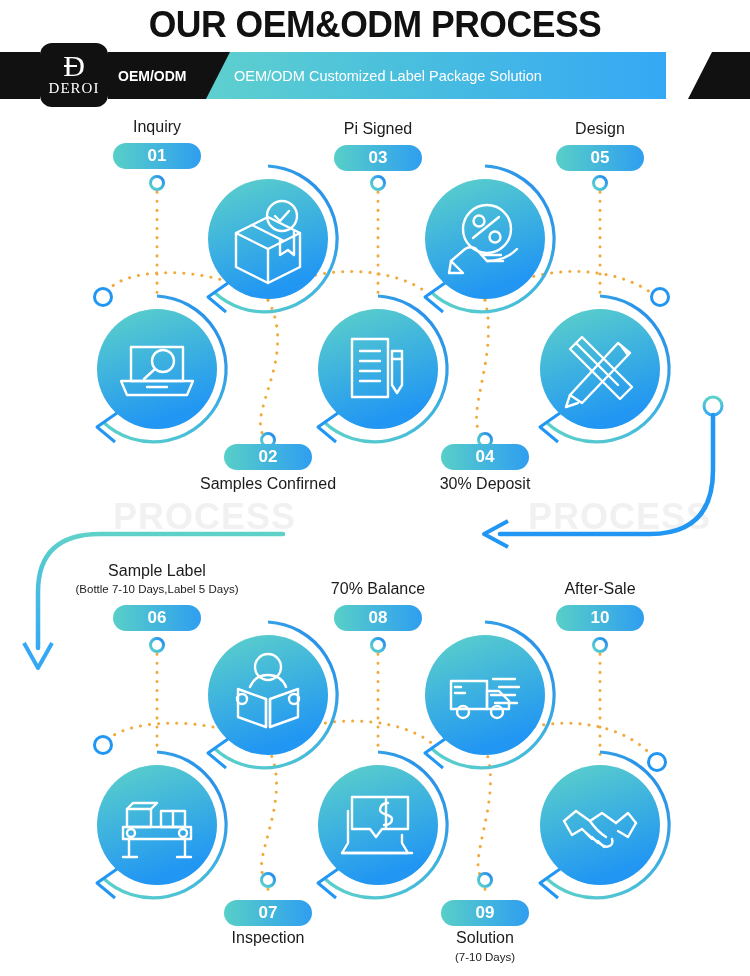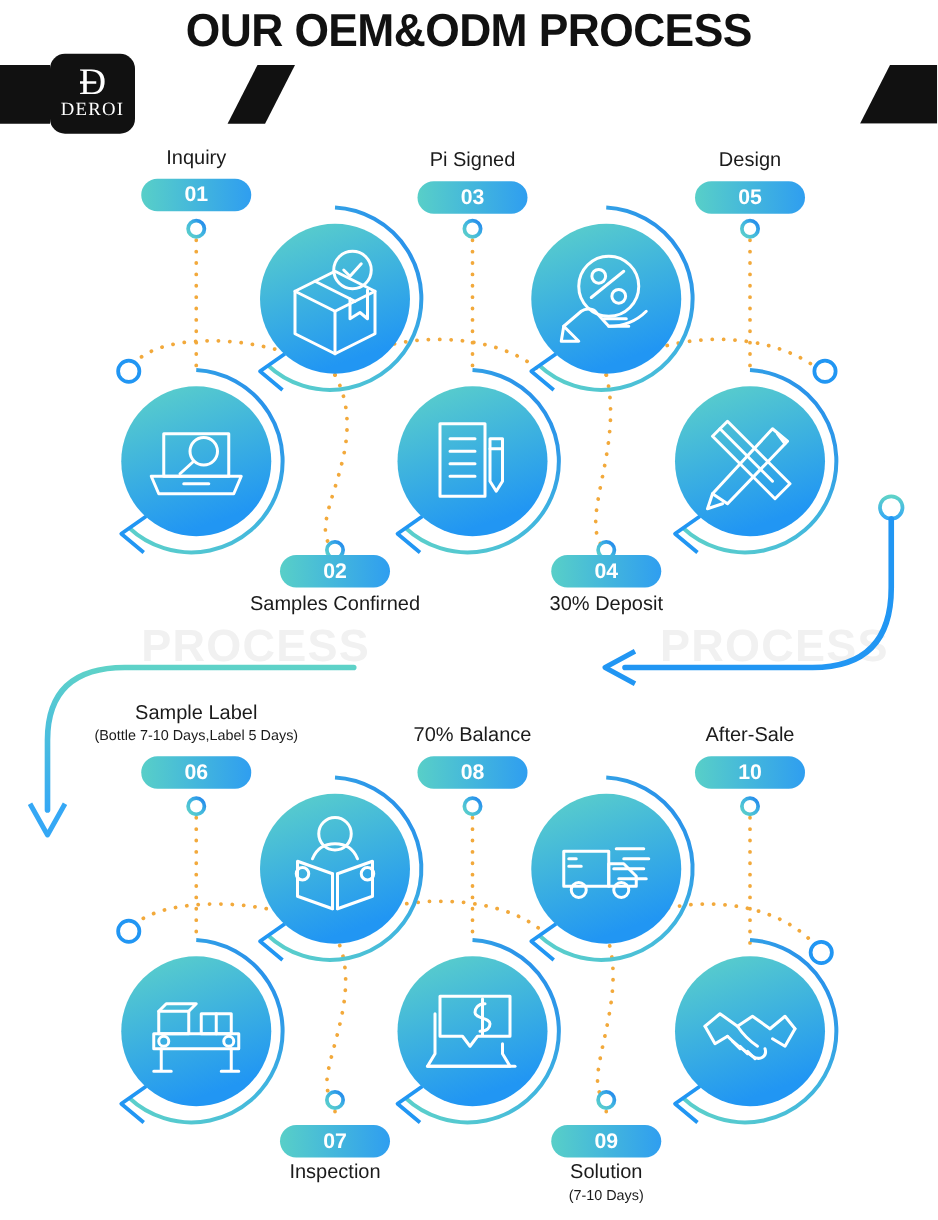--- a/index.html
+++ b/index.html
@@ -107,21 +107,27 @@
 </style>
 </head>
 <body>
 
 <div id="root">
 
   <div class="page-title">OUR OEM&amp;ODM PROCESS</div>
 
   <div class="banner">
     <div class="banner-left-tip"></div>
+    <div class="banner-tag">
+      <span>OEM/ODM</span>
+    </div>
     <div class="banner-tag-skew"></div>
+    <div class="banner-main">
+      <span>OEM/ODM Customized Label Package Solution</span>
+    </div>
     <div class="banner-right-black"></div>
     <div class="logo-box">
       <div class="logo-d">D</div>
       <div class="logo-name">DEROI</div>
     </div>
   </div>
 
   <div class="watermark" style="left:113px; top:496px;">PROCESS</div>
   <div class="watermark" style="left:528px; top:496px;">PROCESS</div>
 

